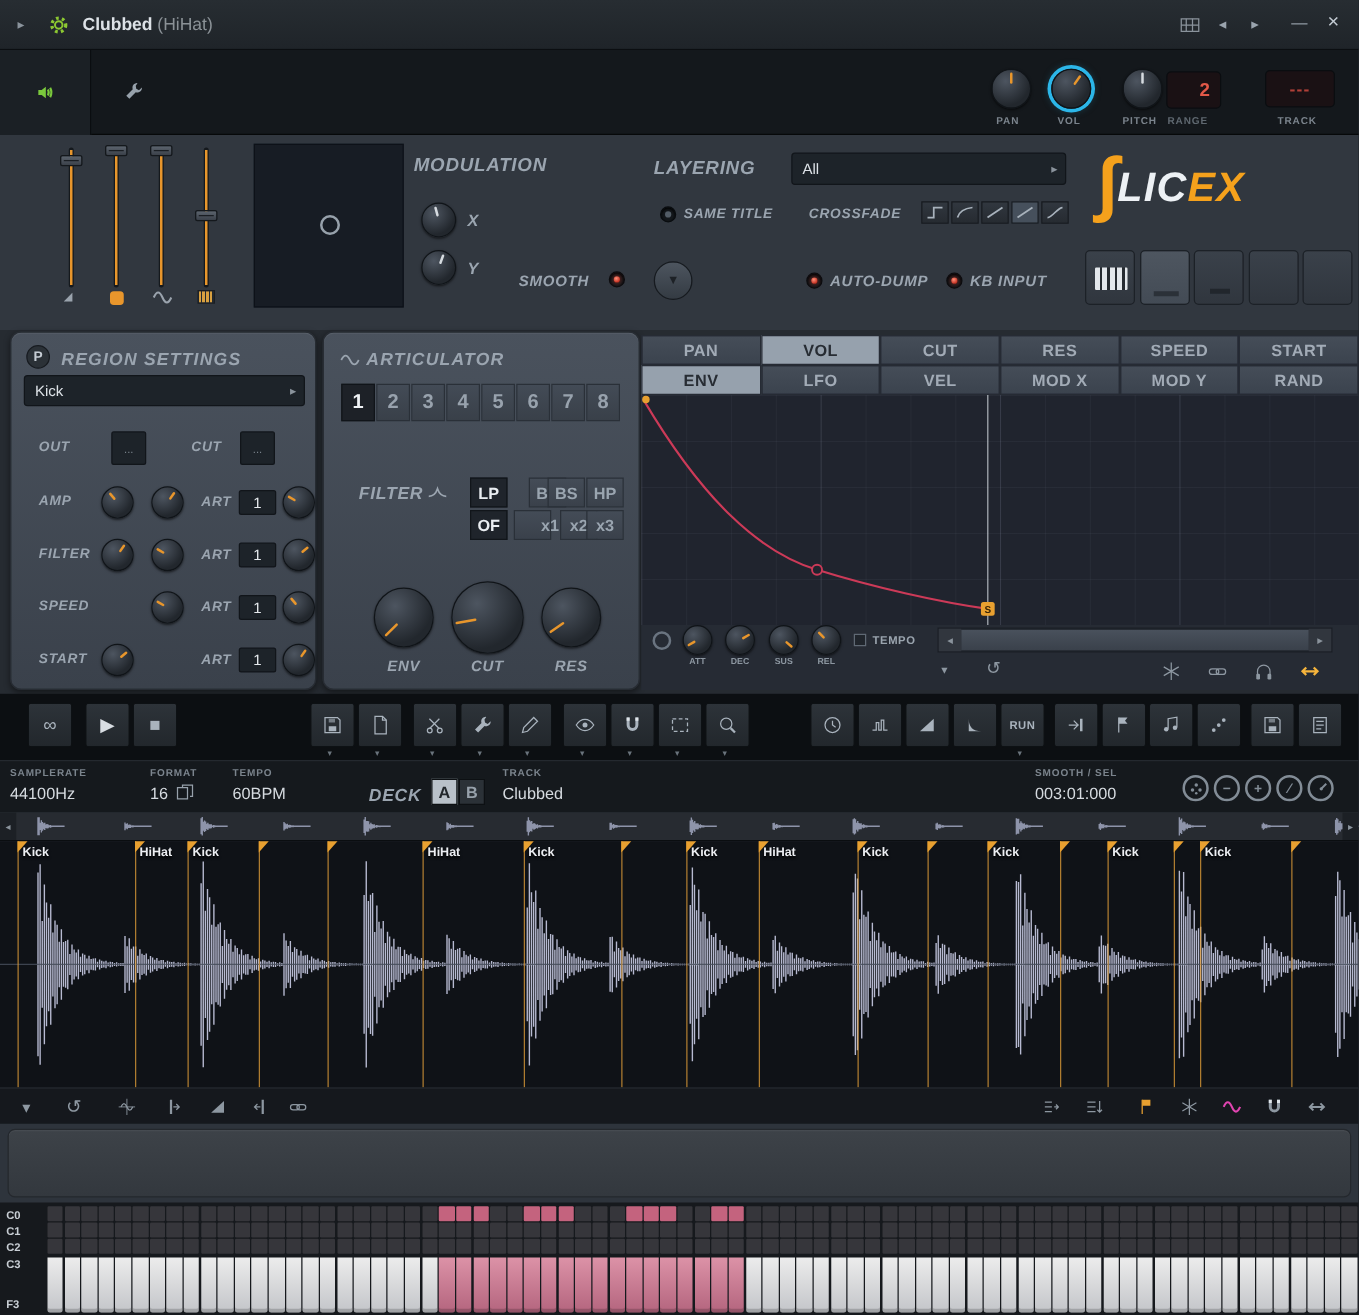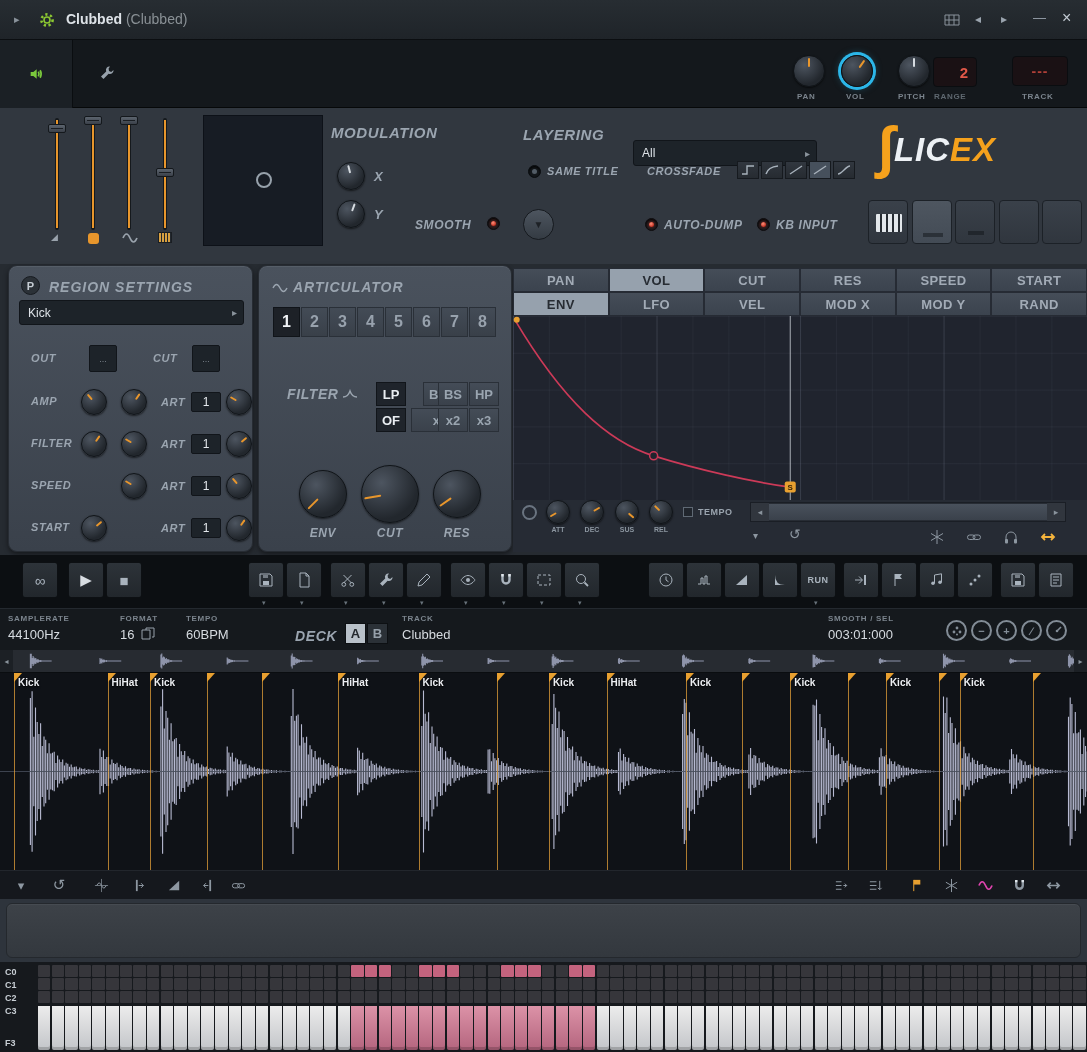--- a/index.html
+++ b/index.html
@@ -102,21 +102,21 @@
   <div id="titlebar">
     <span class="abs" style="left:14px;top:13px;color:#8a939c;font-size:11px">▸</span>
     <span class="abs ic" style="left:36px;top:9px;width:22px;height:22px;color:#8cc832">
       <svg viewBox="0 0 16 16">
           <circle cx="8" cy="8" r="3" fill="none" stroke="currentColor" stroke-width="1.6"></circle>
           <circle cx="8" cy="8" r="5.6" fill="none" stroke="currentColor" stroke-width="2.6" stroke-dasharray="2.2 2.6"></circle>
         </svg>
     </span>
     <span class="abs" style="left:66px;top:11px;font-size:14px;color:#dde2e7;font-weight:bold">
       <span>Clubbed</span>
-      <span style="color:#8a9196;font-weight:normal">(Clubbed)</span>
+      <span style="color:#8a9196;font-weight:normal">(HiHat)</span>
     </span>
     <span class="abs ic" style="left:942px;top:10px;width:20px;height:20px;color:#8a939c">
       <svg viewBox="0 0 16 16">
           <rect x="1" y="3" width="14" height="10" fill="none" stroke="currentColor"></rect>
           <path d="M5 3v10M10 3v10M1 8h14" stroke="currentColor"></path>
         </svg>
     </span>
     <span class="abs" style="left:975px;top:12px;color:#9aa4ae;font-size:12px">◂</span>
     <span class="abs" style="left:1001px;top:12px;color:#9aa4ae;font-size:12px">▸</span>
     <span class="abs" style="left:1033px;top:10px;color:#9aa4ae;font-size:13px">—</span>
@@ -203,21 +203,21 @@
     </div>
   <span class="abs itl" style="left:374px;top:169px;font-size:13px">X</span>
   <div class="knob" style="left:337px;top:200px;width:28px;height:28px">
       <div class="kptr white" style="transform:rotate(20deg)"></div>
     </div>
   <span class="abs itl" style="left:374px;top:207px;font-size:13px">Y</span>
   <span class="abs itl" style="left:415px;top:218px;font-size:12px">SMOOTH</span>
   <div class="led on" style="left:487px;top:217px"></div>
 
   <span class="abs itl" style="left:523px;top:126px;font-size:15px">LAYERING</span>
-  <div class="dropdown" style="left:633px;top:140px;width:184px;height:26px">
+  <div class="dropdown" style="left:633px;top:122px;width:220px;height:26px">
     <span>All</span>
       <span class="arr">▸</span>
   </div>
   <div class="led" style="left:528px;top:165px"></div>
   <span class="abs itl" style="left:547px;top:165px;font-size:11px">SAME TITLE</span>
   <span class="abs itl" style="left:647px;top:165px;font-size:11px">CROSSFADE</span>
   <div id="crossfade-btns"></div>
 
   <div class="abs" style="left:878px;top:118px;width:205px;height:64px;display:flex;align-items:center">
     <span style="font-size:58px;color:#f5a11c;font-style:italic;font-weight:bold;line-height:50px;transform:translateY(-3px)">∫</span>
@@ -316,21 +316,21 @@
       <div class="slot" style="position: absolute; left: 126px; top: 41px;">5</div>
       <div class="slot" style="position: absolute; left: 154px; top: 41px;">6</div>
       <div class="slot" style="position: absolute; left: 182px; top: 41px;">7</div>
       <div class="slot" style="position: absolute; left: 210px; top: 41px;">8</div>
       <div class="ftbtn active" style="position: absolute; left: 117px; top: 116px;">LP</div>
       <div class="ftbtn" style="position: absolute; left: 164px; top: 116px;">BP</div>
       <div class="ftbtn" style="position: absolute; left: 179px; top: 116px;">BS</div>
       <div class="ftbtn" style="position: absolute; left: 210px; top: 116px;">HP</div>
       <div class="ftbtn active" style="position: absolute; left: 117px; top: 142px;">OF</div>
       <div class="ftbtn" style="position: absolute; left: 152px; top: 142px; padding-left: 28px;">x1</div>
-      <div class="ftbtn" style="position: absolute; left: 179px; top: 142px;">x2</div>
+      <div class="ftbtn" style="position: absolute; left: 189px; top: 142px;">x2</div>
       <div class="ftbtn" style="position: absolute; left: 210px; top: 142px;">x3</div>
       <div class="knob" style="position: absolute; left: 40px; top: 204px; width: 48px; height: 48px;">
         <div class="kptr" style="transform: rotate(-135deg);"></div>
       </div>
       <div class="itl" style="position: absolute; left: 34px; top: 260px; width: 60px; text-align: center; font-size: 12px;">ENV</div>
       <div class="knob" style="position: absolute; left: 102px; top: 199px; width: 58px; height: 58px;">
         <div class="kptr" style="transform: rotate(-100deg);"></div>
       </div>
       <div class="itl" style="position: absolute; left: 101px; top: 260px; width: 60px; text-align: center; font-size: 12px;">CUT</div>
       <div class="knob" style="position: absolute; left: 174px; top: 204px; width: 48px; height: 48px;">

